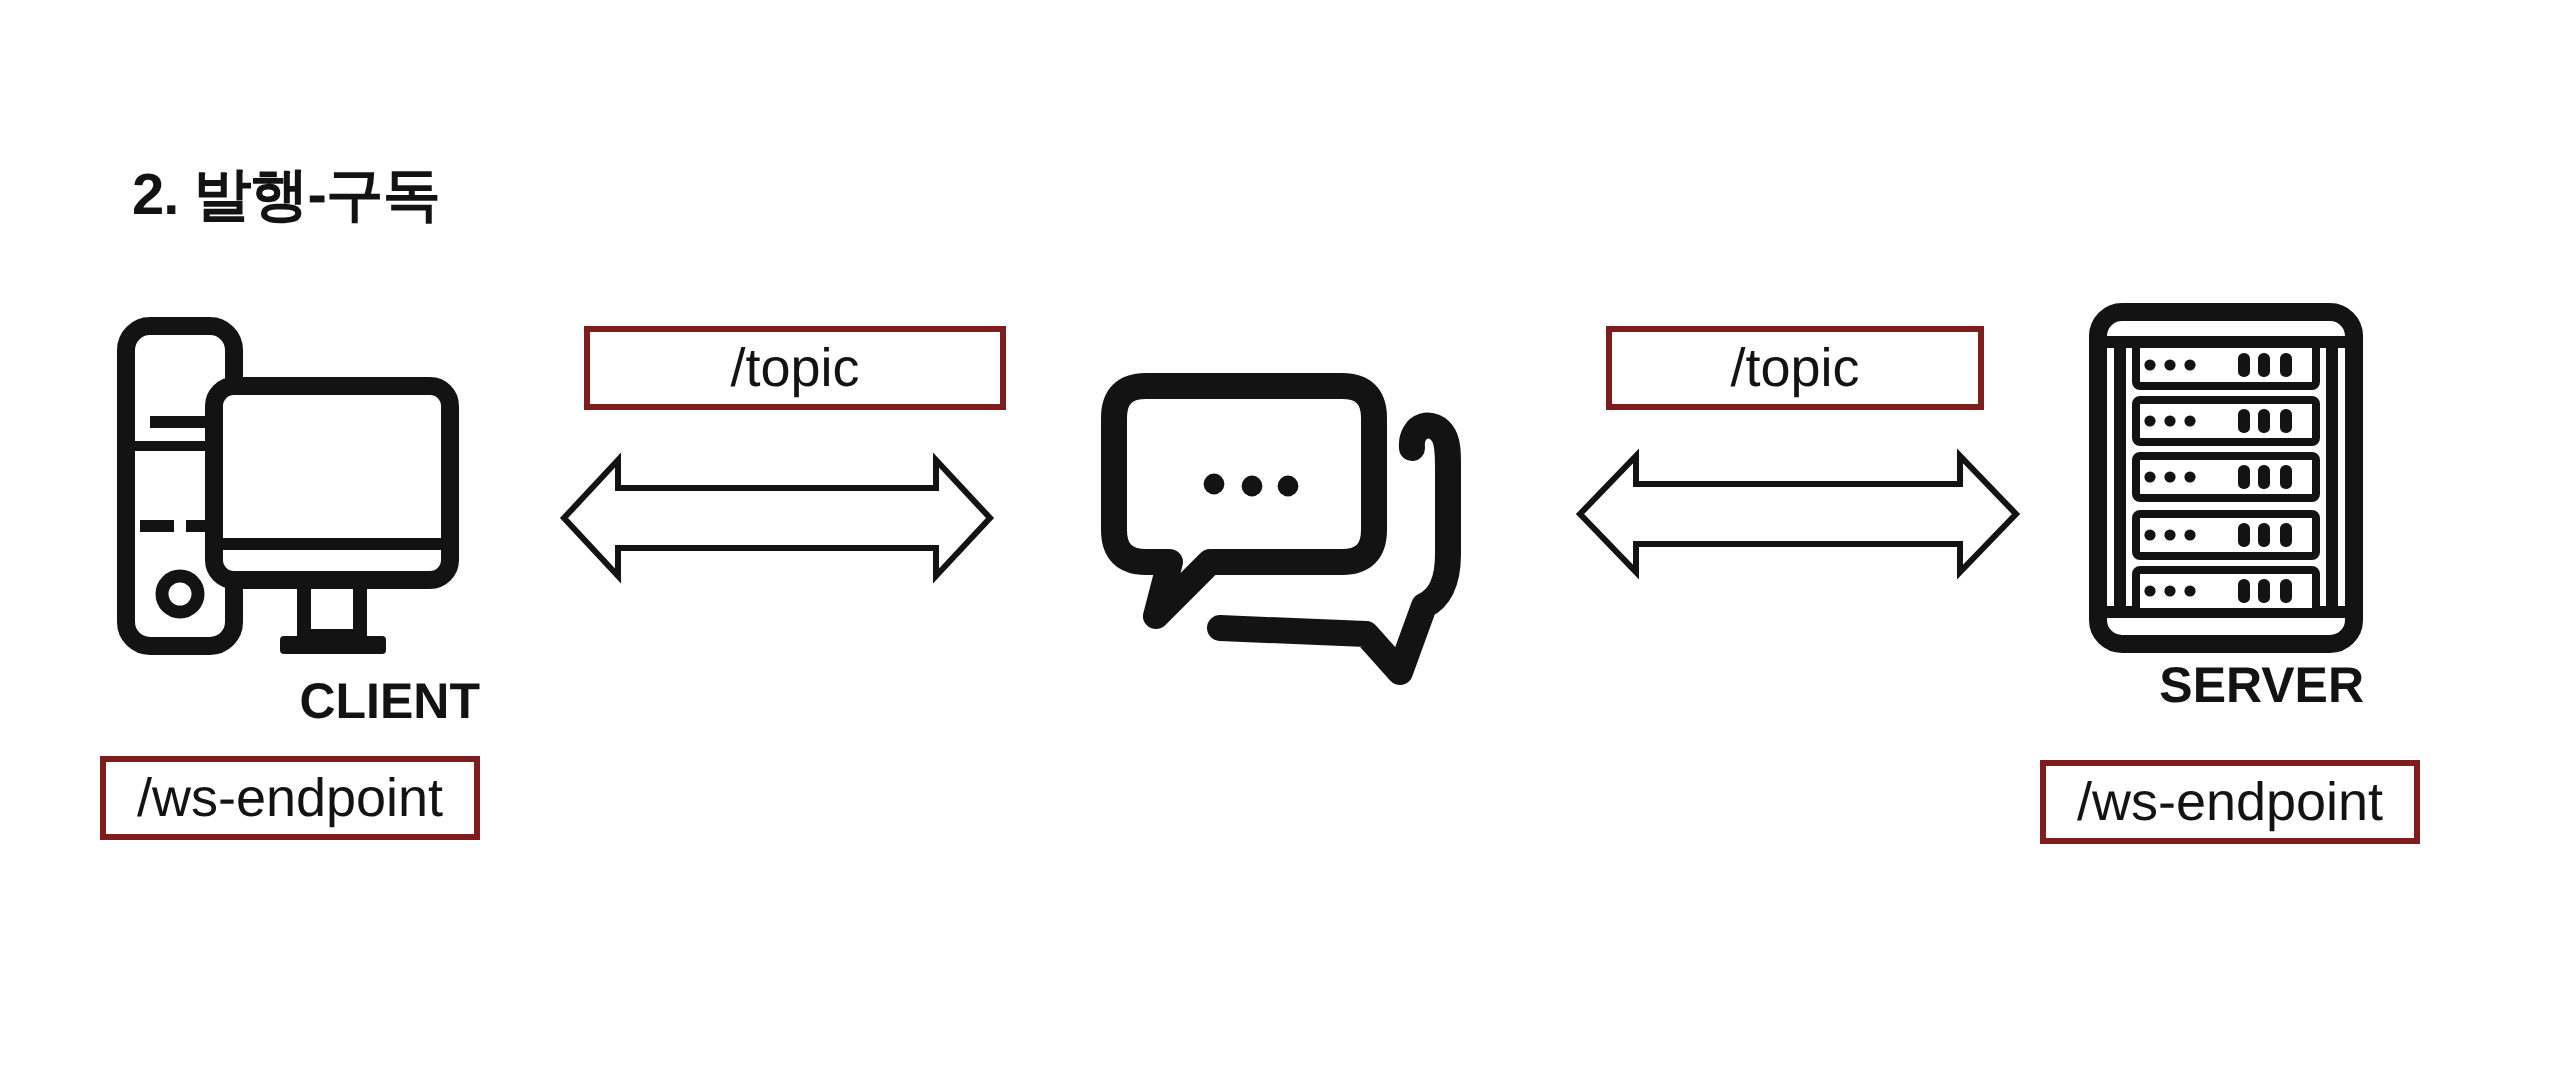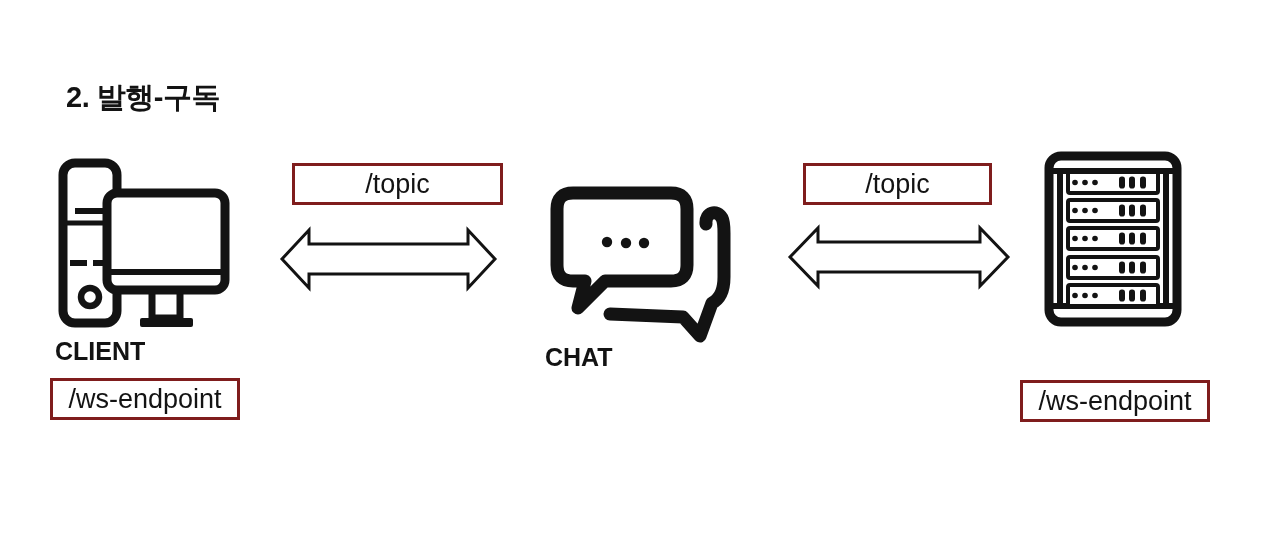--- a/index.html
+++ b/index.html
@@ -21,21 +21,21 @@
     left: 66px;
     top: 78px;
     font-size: 29px;
     font-weight: 600;
     letter-spacing: -0.5px;
     color: #131313;
     white-space: nowrap;
   }
   .node-label {
     position: absolute;
-    text-align: left;
+    text-align: right;
     font-size: 25px;
     font-weight: 600;
     color: #131313;
     white-space: nowrap;
   }
   .client-label { left: 55px;  top: 337px; width: 185px; }
   .chat-label   { left: 545px; top: 343px; width: 205px; }
   .server-label { left: 1044px; top: 329px; width: 138px; }
 
   .tag-box {
@@ -101,21 +101,20 @@
 
     <path d="M 161,42 C 160,30 172,27 177,36 C 179,40 179,45 179,51 L 179,95
              C 179,109 175,117 167,121 L 155,154 L 138,135 L 65,132" stroke-width="13" fill="none"></path>
 
     <path d="M 28,11 H 126 Q 142,11 142,27 V 83 Q 142,99 126,99 H 60
              L 33,126 L 40,99 H 28 Q 12,99 12,83 V 27 Q 12,11 28,11 Z" stroke-width="13" fill="#ffffff"></path>
     <circle cx="62" cy="60" r="5.2" fill="#131313" stroke="none"></circle>
     <circle cx="81" cy="61" r="5.2" fill="#131313" stroke="none"></circle>
     <circle cx="99" cy="61" r="5.2" fill="#131313" stroke="none"></circle>
   </svg>
-  <div class="node-label chat-label">CHAT</div>
 
   <div class="tag-box topic-right">
     <span>/topic</span>
   </div>
   <svg class="arrow-right" width="220" height="62" viewBox="0 0 220 62">
     <polygon points="1,31 29,2 29,16 191,16 191,2 219,31 191,60 191,46 29,46 29,60" fill="#ffffff" stroke="#131313" stroke-width="3" stroke-linejoin="miter"></polygon>
   </svg>
 
   <svg class="server-icon" width="138" height="176" viewBox="0 0 138 176" fill="none" stroke="#131313">
     <rect x="5" y="5" width="128" height="166" rx="12" fill="#ffffff" stroke-width="9"></rect>
@@ -156,17 +155,18 @@
         <rect x="85" y="110.5" width="6" height="12" rx="2.8"></rect>
         <rect x="96" y="110.5" width="6" height="12" rx="2.8"></rect>
       <circle cx="31" cy="144.5" r="2.8"></circle>
         <circle cx="41" cy="144.5" r="2.8"></circle>
         <circle cx="51" cy="144.5" r="2.8"></circle>
       <rect x="75" y="138.5" width="6" height="12" rx="2.8"></rect>
         <rect x="85" y="138.5" width="6" height="12" rx="2.8"></rect>
         <rect x="96" y="138.5" width="6" height="12" rx="2.8"></rect>
     </g>
   </svg>
+  <div class="node-label server-label">SERVER</div>
   <div class="tag-box ws-right">
     <span>/ws-endpoint</span>
   </div>
 
 </div>
 
 </body></html>

